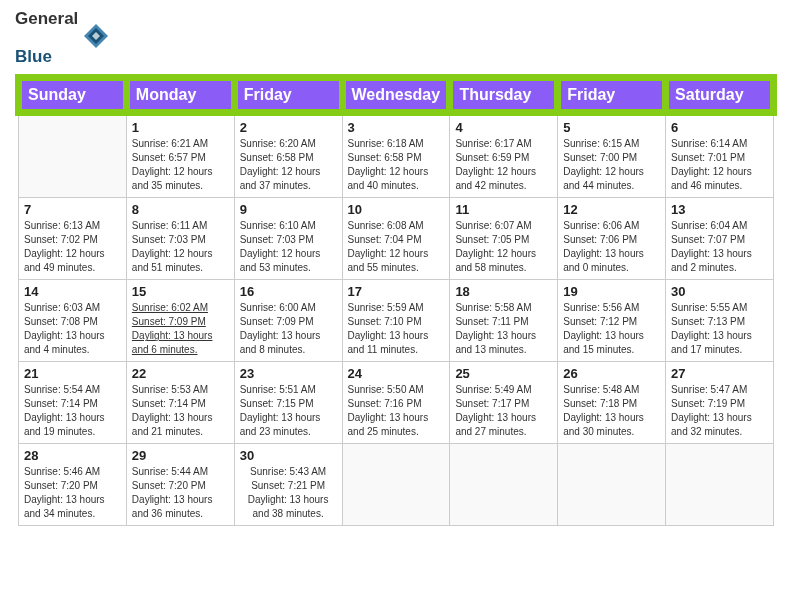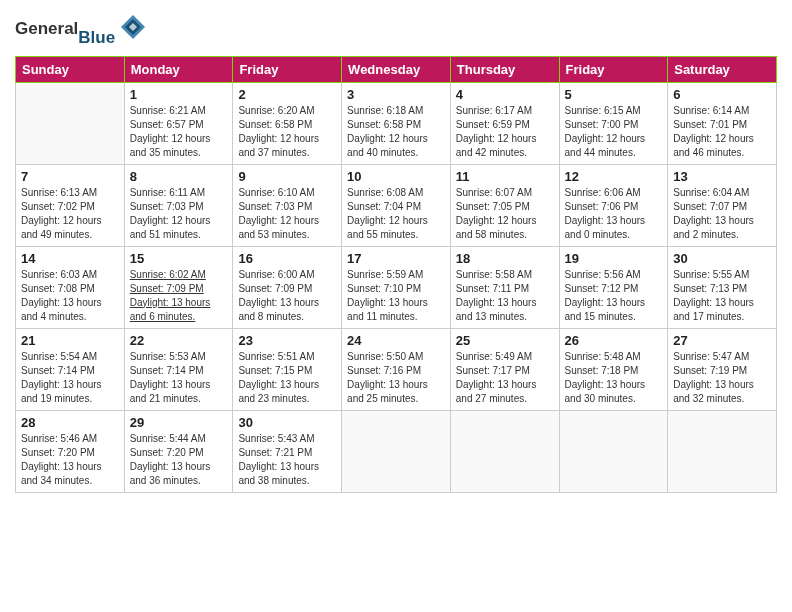--- a/index.html
+++ b/index.html
@@ -21,23 +21,22 @@
       justify-content: space-between;
       align-items: flex-start;
       margin-bottom: 8px;
     }
     .logo {
       display: flex;
       align-items: center;
     }
     .logo-text {
       display: flex;
-      flex-direction: row;
+      flex-direction: column;
       line-height: 1.1;
-      align-items: center;
     }
     .logo-icon {
       width: 28px;
       height: 28px;
       margin-left: 4px;
       margin-top: -4px;
     }
     .title-block {
       text-align: right;
     }
@@ -49,27 +48,27 @@
     .subtitle {
       font-size: 16px;
       color: #444;
     }
     .calendar {
       width: 100%;
       border-collapse: collapse;
       table-layout: fixed;
     }
     .calendar th {
-      background-color: #be185d;
+      background-color: #8b5cf6;
       color: #fff;
       text-align: left;
       padding: 5px 6px;
-      font-size: 13px;
+      font-size: 16px;
       font-weight: bold;
-      border: 1px solid #84cc16;
+      border: 7px solid #84cc16;
     }
     .calendar td {
       border: 1px solid #ccc;
       vertical-align: top;
       padding: 4px 5px;
       font-size: 10.5px;
       color: #333;
       height: 82px;
       background: #fff;
     }
@@ -331,21 +330,21 @@
           </td>
           <td>
             <span class="day-number">29</span>
             <div class="day-info" style="white-space: pre-line;">Sunrise: 5:44 AM
 Sunset: 7:20 PM
 Daylight: 13 hours
 and 36 minutes.</div>
           </td>
           <td>
             <span class="day-number">30</span>
-            <div class="day-info" style="white-space: pre-line;">Sunrise: 5:43 AM
+            <div class="day-info" style="white-space: pre-line; text-align: center;">Sunrise: 5:43 AM
 Sunset: 7:21 PM
 Daylight: 13 hours
 and 38 minutes.</div>
           </td>
           <td class="empty"></td>
           <td class="empty"></td>
           <td class="empty"></td>
           <td class="empty"></td>
         </tr>
       </tbody>

